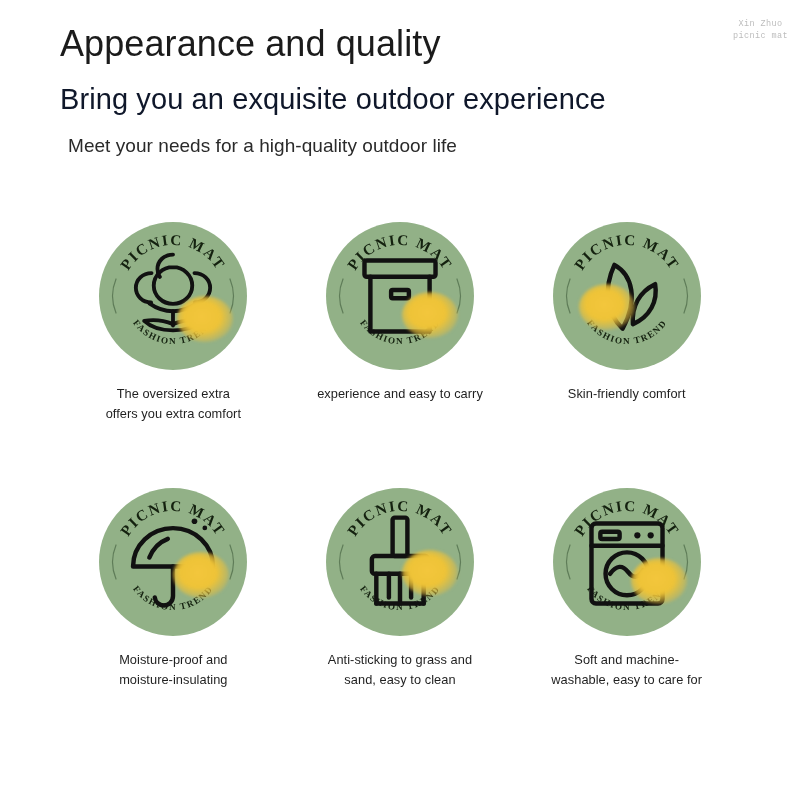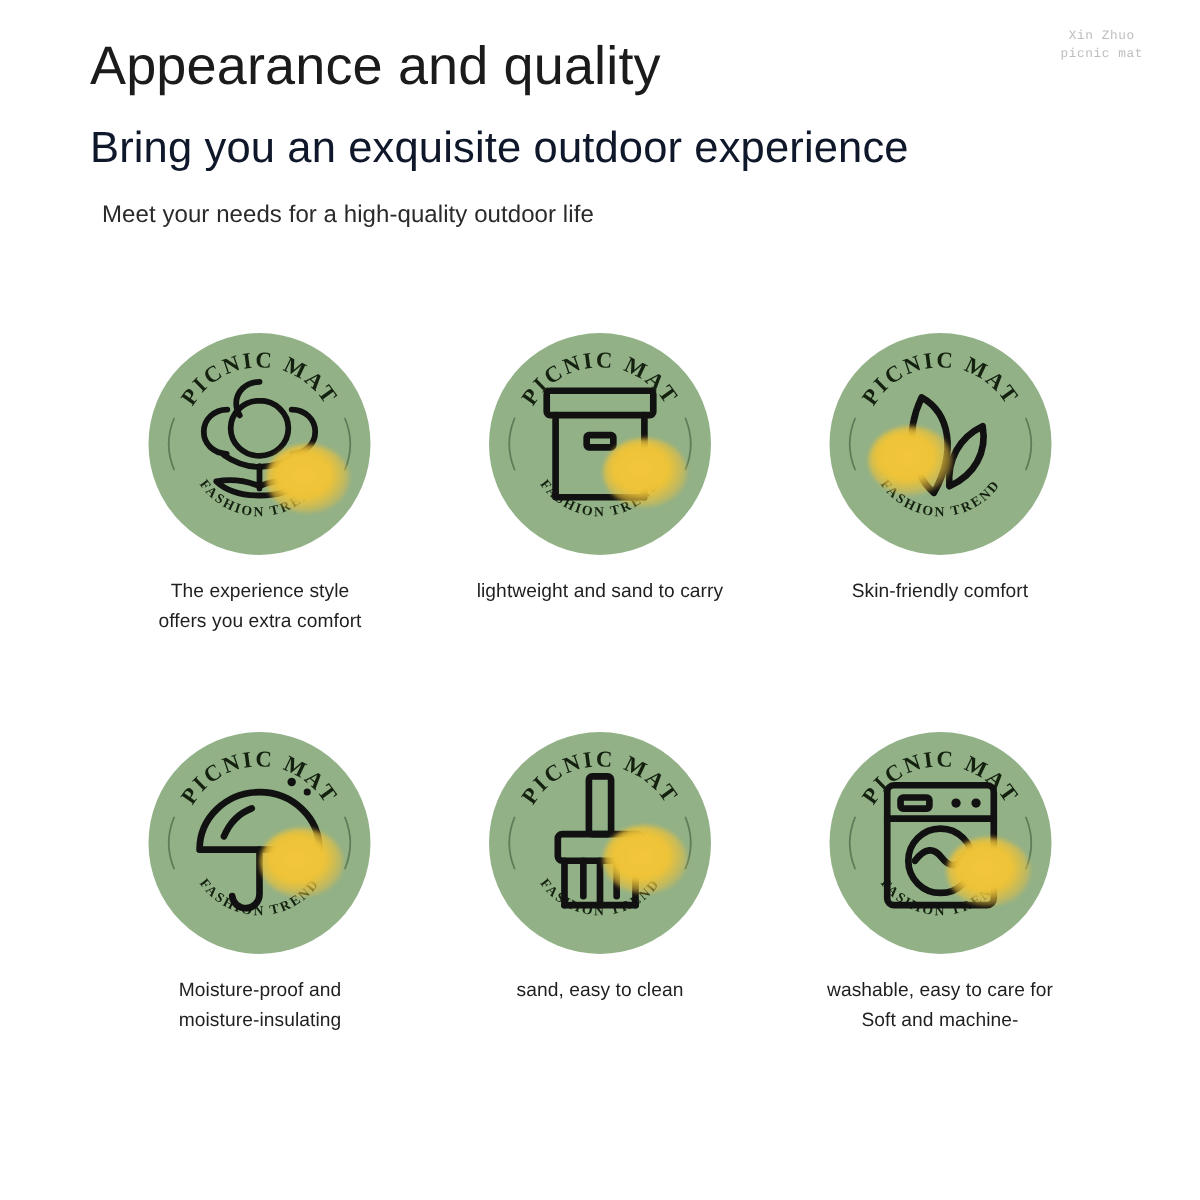--- a/index.html
+++ b/index.html
@@ -13,21 +13,21 @@
     font-family: "Liberation Sans", sans-serif;
     color: #1c1c1c;
     overflow: hidden;
     position: relative;
   }
 
   
   .brand-mark {
     position: absolute;
     top: 18px;
-    right: 38px;
+    right: 12px;
     text-align: center;
     font-family: "Liberation Mono", monospace;
     font-size: 8.5px;
     line-height: 1.45;
     color: #bdbdbd;
     letter-spacing: 0.4px;
     white-space: nowrap;
   }
 
   
@@ -49,21 +49,21 @@
   .title-sub {
     font-size: 29px;
     font-weight: 400;
     color: #0f172a;
     letter-spacing: 0.1px;
     line-height: 1.35;
     margin: 11px 0 0 0;
     white-space: nowrap;
   }
   .tagline {
-    font-size: 16px;
+    font-size: 19px;
     font-weight: 400;
     color: #2a2a2a;
     margin: 16px 0 0 8px;
     letter-spacing: 0.05px;
     white-space: nowrap;
   }
 
   
   .grid {
     position: absolute;
@@ -153,21 +153,21 @@
       <path d="M64.5 34.5c6 0 10.6 4.4 10.6 10 0 5.4-4.4 9.8-10.3 9.9"></path>
       <path d="M50 30.5c-7.2 0-13 5.6-13 12.4 0 6.9 5.8 12.4 13 12.4s13-5.5 13-12.4c0-6.8-5.8-12.4-13-12.4z"></path>
       <path d="M34 55c5 3.5 10.3 5.3 16 5.3S61 58.5 66 55"></path>
       <path d="M50 60v10"></path>
       <path d="M50 69c-6-2.5-12.5-3.3-19.5-2.2 4.5 4.2 11 6.4 19.5 6.4s15-2.2 19.5-6.4C62.5 65.7 56 66.5 50 69z"></path>
     </g>
           </g>
     </svg>
   </div>
     <div class="caption">
-      <span class="ln">The experience style</span>
+      <span class="ln">The oversized extra</span>
         <span class="ln">offers you extra comfort</span>
     </div>
   </div>
 
   <div class="cell">
 
   <div class="badge">
     <div class="blob" style="left:76px;top:70px"></div>
     <svg width="148" height="148" viewBox="0 0 100 100">
       <defs>
@@ -187,21 +187,21 @@
       <g>
     <g fill="none" stroke="#111" stroke-width="3" stroke-linecap="round" stroke-linejoin="round">
       <rect x="26" y="26" width="48" height="11" rx="1.5"></rect>
       <path d="M30 37v37h40V37"></path>
       <rect x="44" y="46" width="12" height="5.5" rx="1"></rect>
     </g>
           </g>
     </svg>
   </div>
     <div class="caption">
-        <span class="ln">lightweight and sand to carry</span>
+        <span class="ln">experience and easy to carry</span>
     </div>
   </div>
 
   <div class="cell">
 
   <div class="badge">
     <div class="blob" style="left:26px;top:62px"></div>
     <svg width="148" height="148" viewBox="0 0 100 100">
       <defs>
         <path id="arc-top-2" d="M 15.5 50 A 34.5 34.5 0 0 1 84.5 50" fill="none"></path>
@@ -293,20 +293,21 @@
       <path d="M42.5 58v16"></path>
       <path d="M50 58v20"></path>
       <path d="M57.5 58v16"></path>
       <path d="M66 58v20"></path>
       <path d="M34 78h32"></path>
     </g>
           </g>
     </svg>
   </div>
     <div class="caption">
+      <span class="ln">Anti-sticking to grass and</span>
         <span class="ln">sand, easy to clean</span>
     </div>
   </div>
 
   <div class="cell">
 
   <div class="badge">
     <div class="blob" style="left:78px;top:70px"></div>
     <svg width="148" height="148" viewBox="0 0 100 100">
       <defs>
@@ -330,17 +331,17 @@
       <rect x="32" y="29.5" width="13" height="5" rx="1.2"></rect>
       <circle cx="57" cy="32" r="2.1" fill="#111" stroke="none"></circle>
       <circle cx="66" cy="32" r="2.1" fill="#111" stroke="none"></circle>
       <circle cx="50" cy="58" r="14.5"></circle>
       <path d="M38.5 58c4.5-6 8.5-6 12 -1.5 3.5 4.5 7 5 10.5-1"></path>
     </g>
           </g>
     </svg>
   </div>
     <div class="caption">
-      <span class="ln">washable, easy to care for</span>
-        <span class="ln">Soft and machine-</span>
+      <span class="ln">Soft and machine-</span>
+        <span class="ln">washable, easy to care for</span>
     </div>
   </div>
 </div>
 
 </body></html>

